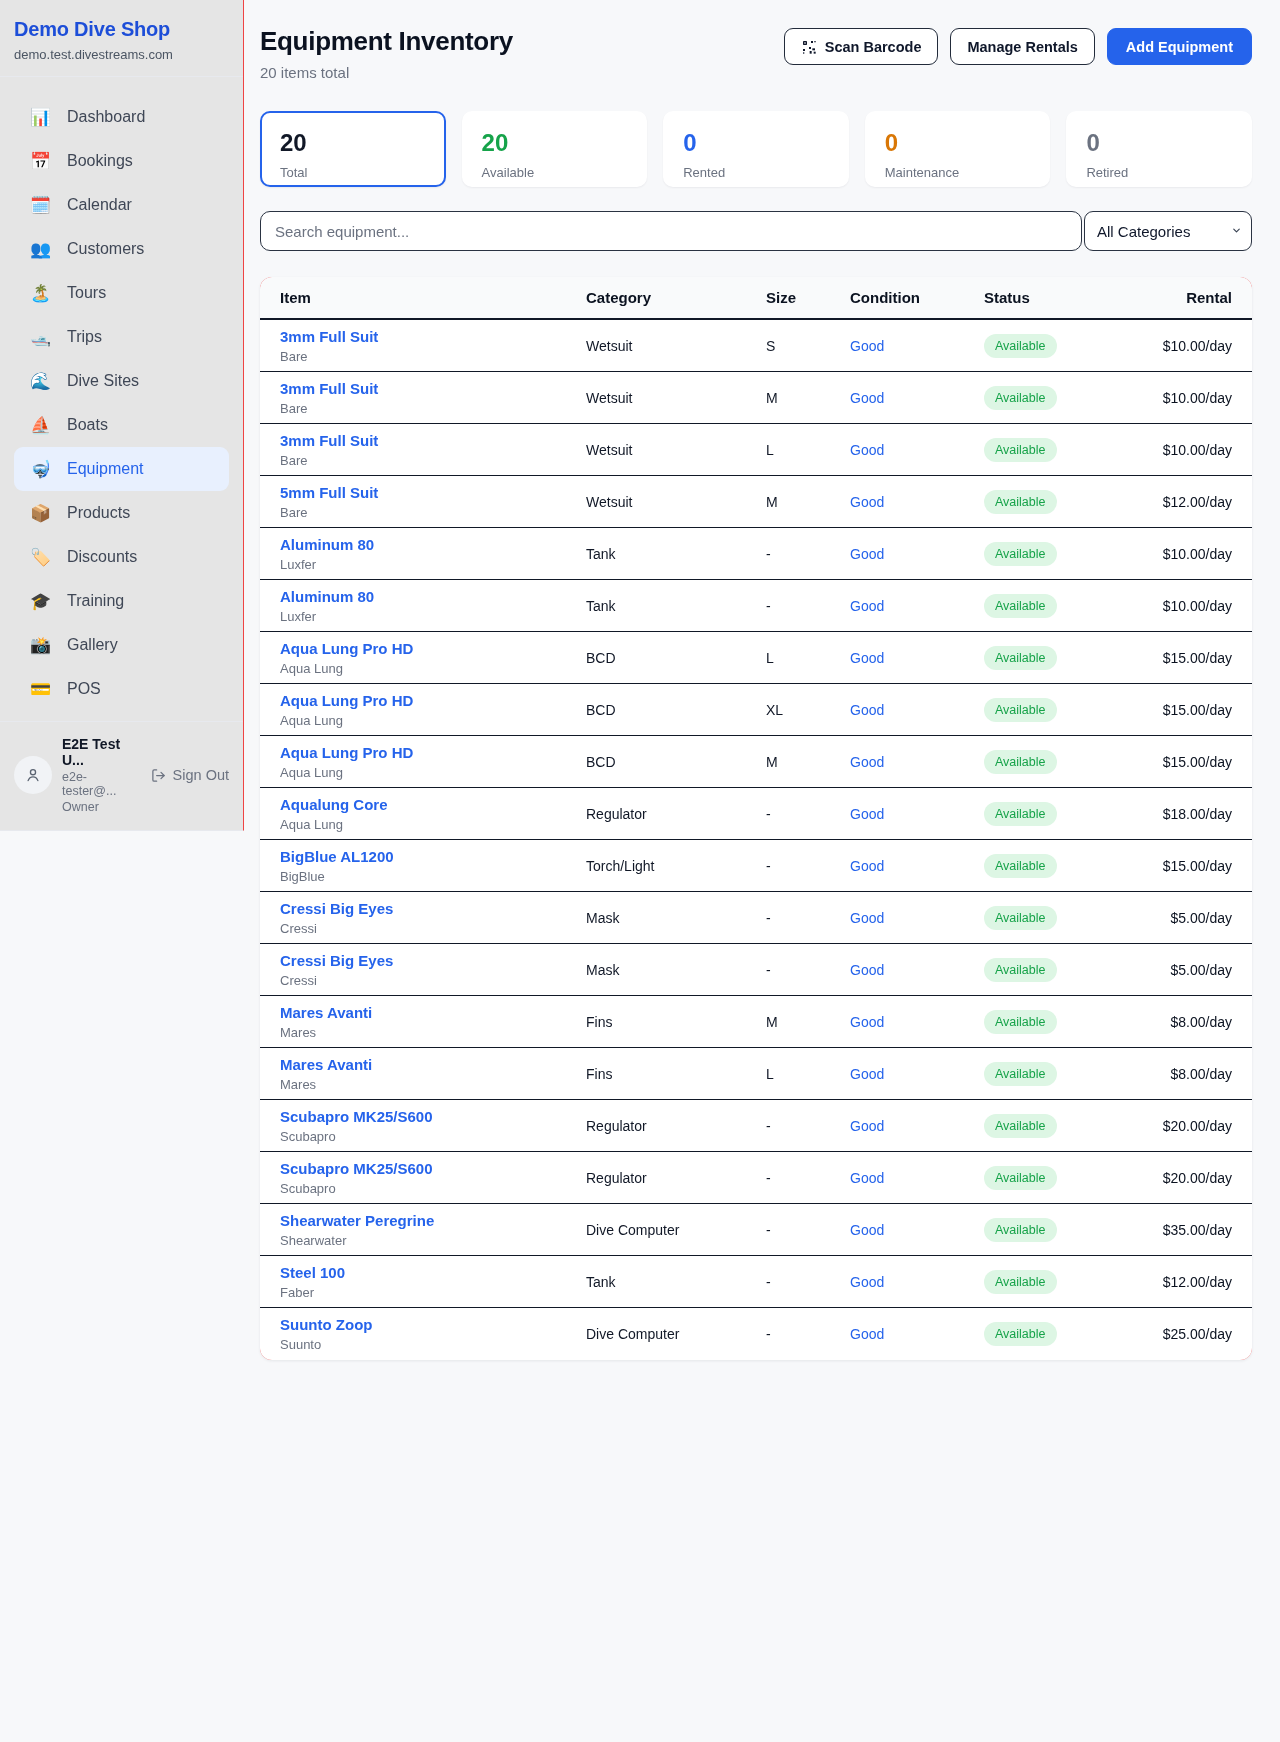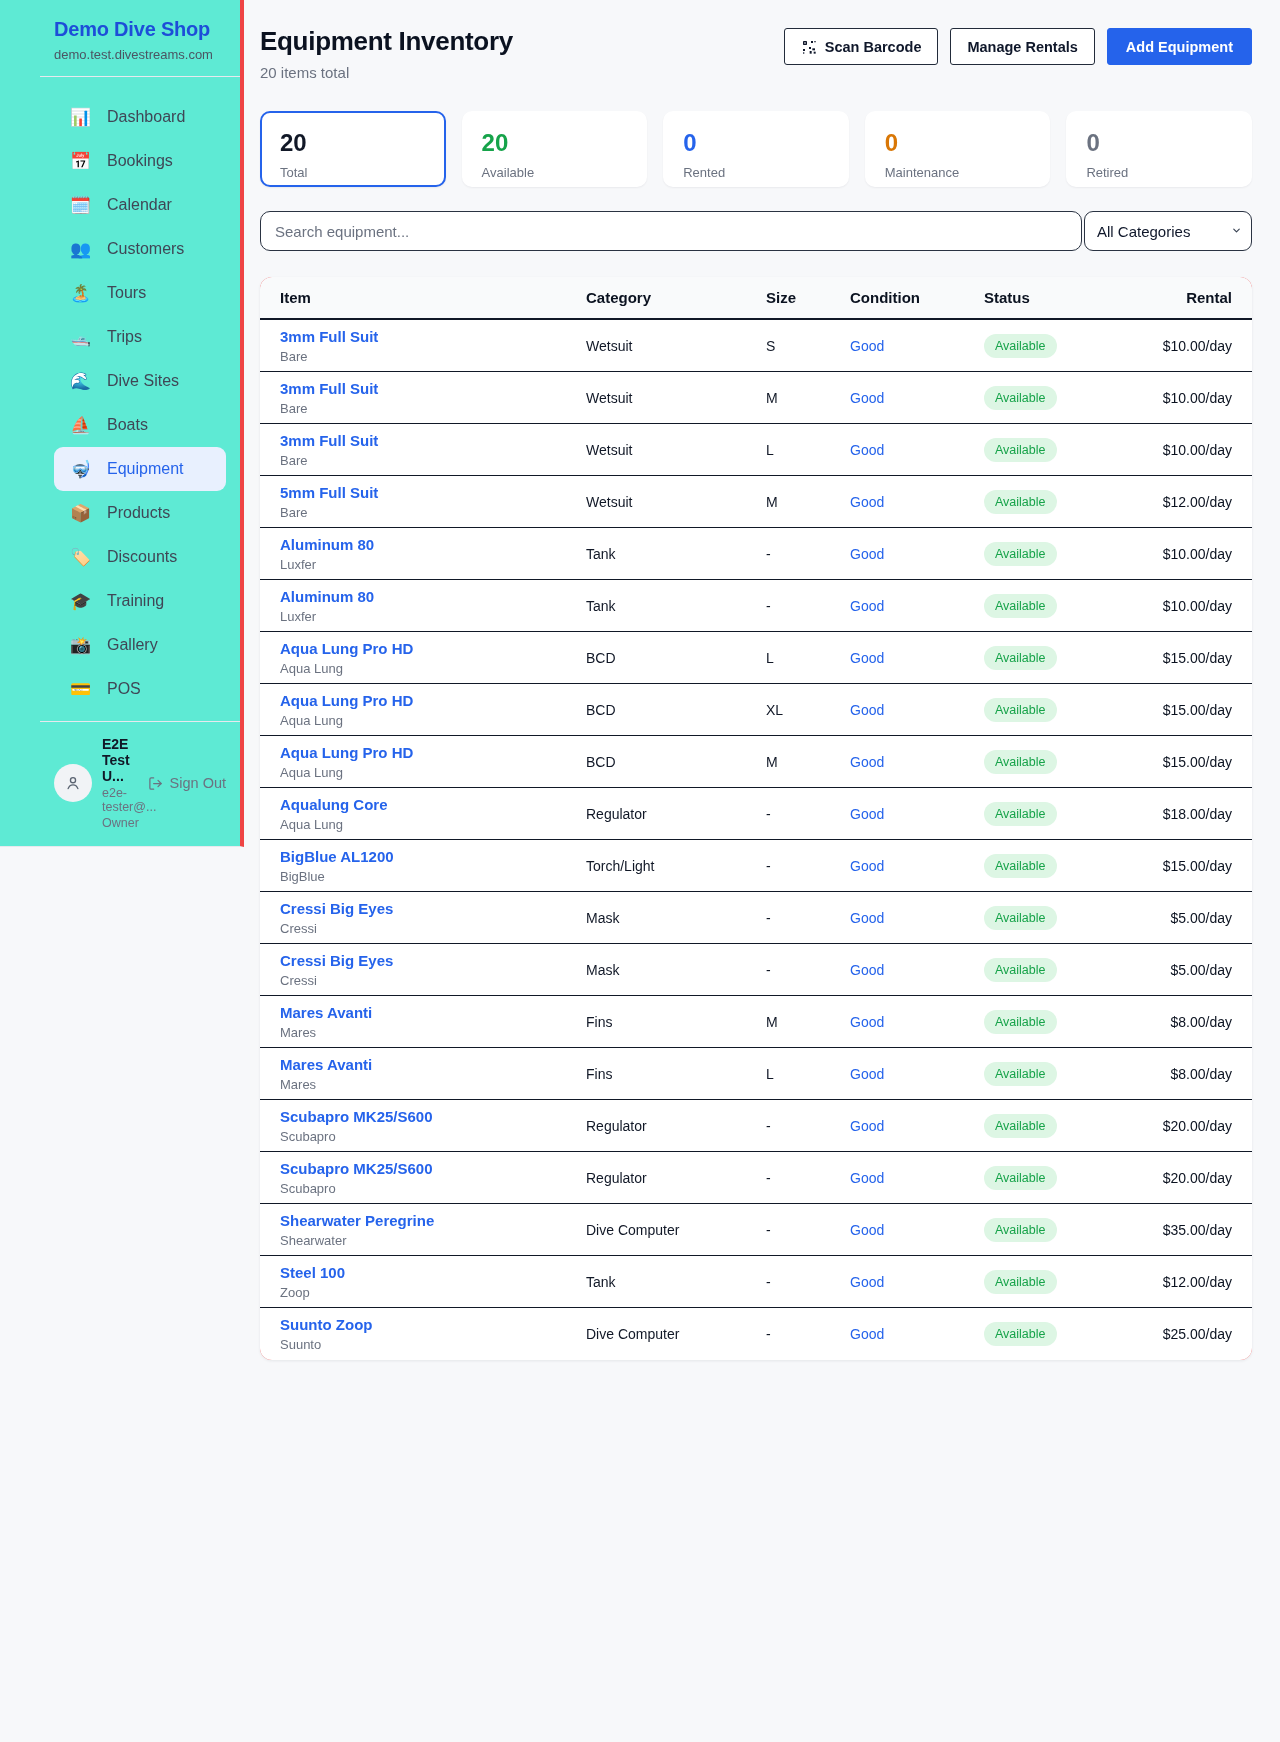--- a/index.html
+++ b/index.html
@@ -10,25 +10,24 @@
     color: #0f172a;
     min-height: 1742px;
     display: flex;
     align-items: flex-start;
   }
 
   
   .sidebar {
     width: 244px;
     flex: 0 0 244px;
-    background: #5eead4;
-    border-right: 4px solid #ef4444;
+    background: #e5e5e5;
+    border-right: 1px solid #ef4444;
     border-bottom: 1px solid #e7e9ee;
     padding-bottom: 0;
-    padding-left: 40px;
   }
   .brand-block { padding: 18px 20px 14px 14px; border-bottom: 1px solid #e7e9ee; }
   .brand-title { color: #1d4ed8; font-size: 20px; font-weight: 800; letter-spacing: -0.2px; }
   .brand-domain { color: #4b5563; font-size: 13px; margin-top: 6px; }
   .nav { padding: 18px 0 10px 0; }
   .nav-item {
     display: flex; align-items: center;
     height: 44px;
     margin: 0 14px;
     padding-left: 16px;
@@ -66,21 +65,21 @@
   .main { flex: 1; padding: 26px 28px 40px 16px; }
 
   .page-header { display: flex; justify-content: space-between; align-items: flex-start; }
   .page-title { font-size: 26px; font-weight: 800; color: #0b1220; letter-spacing: -0.3px; }
   .page-subtitle { font-size: 15px; color: #6b7280; margin-top: 7px; }
   .header-actions { display: flex; gap: 12px; align-items: center; margin-top: 2px; }
   .btn {
     height: 37px; padding: 0 16px;
     display: inline-flex; align-items: center; gap: 8px;
     background: #fff; color: #0f172a;
-    border: 1.5px solid #222b3a; border-radius: 3px;
+    border: 1.5px solid #222b3a; border-radius: 9px;
     font-size: 14.5px; font-weight: 600; font-family: inherit;
     cursor: pointer; white-space: nowrap;
   }
   .btn-primary { background: #2563eb; border-color: #2563eb; color: #fff; padding: 0 18px; }
 
   
   .stats { display: flex; gap: 16px; margin-top: 30px; }
   .stat-card {
     flex: 1; height: 76px;
     background: #fff; border-radius: 10px;
@@ -562,21 +561,21 @@
     <div class="cell">-</div>
     <div class="cell cell-cond">Good</div>
     <div class="cell">
       <span class="badge">Available</span>
     </div>
     <div class="cell cell-rental">$35.00/day</div>
   </div>
         <div class="trow">
     <div class="cell cell-item">
       <a class="item-name">Steel 100</a>
-      <div class="item-brand">Zoop</div>
+      <div class="item-brand">Faber</div>
     </div>
     <div class="cell">Tank</div>
     <div class="cell">-</div>
     <div class="cell cell-cond">Good</div>
     <div class="cell">
       <span class="badge">Available</span>
     </div>
     <div class="cell cell-rental">$12.00/day</div>
   </div>
         <div class="trow">

